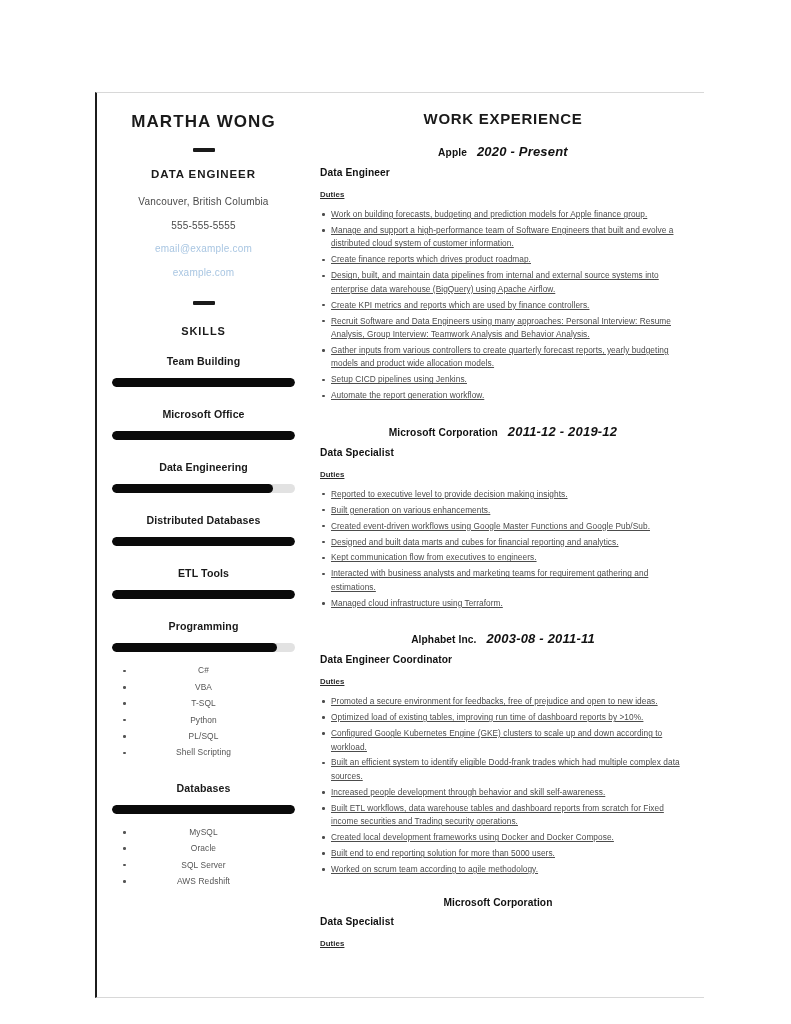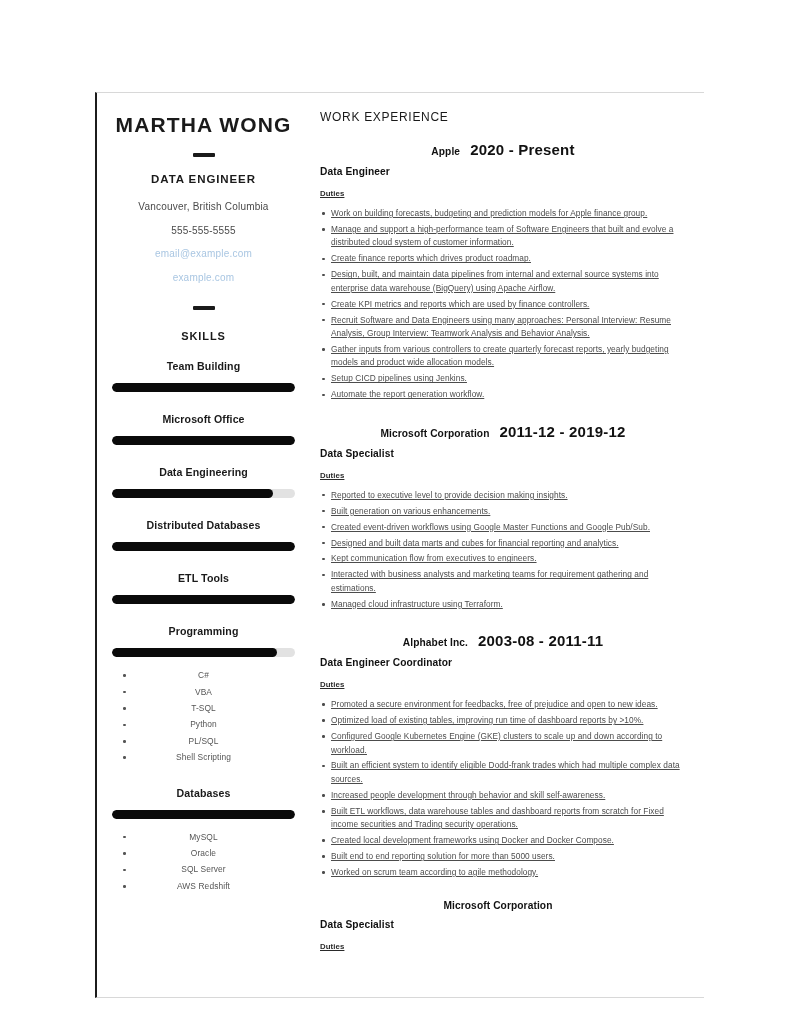--- a/index.html
+++ b/index.html
@@ -34,21 +34,21 @@
   
   .sidebar {
     width: 213px;
     flex: 0 0 213px;
     box-sizing: border-box;
     padding: 14px 12px 0 12px;
     text-align: center;
   }
 
   .cand-name {
-    font-size: 21px;
+    font-size: 17px;
     font-weight: 700;
     letter-spacing: 1.1px;
     color: #1a1a1a;
     margin: 5px 0 0 0;
     line-height: 1.2;
   }
 
   .rule-dash {
     width: 22px;
     height: 4px;
@@ -138,47 +138,49 @@
 
   
   .main {
     flex: 1 1 auto;
     box-sizing: border-box;
     padding: 17px 18px 0 10px;
     min-width: 0;
   }
 
   .section-heading {
-    font-size: 12px;
-    font-weight: 400;
+    font-size: 15px;
+    font-weight: 700;
     letter-spacing: 0.7px;
     color: #1a1a1a;
     margin: 0 0 17px 0;
+    text-align: center;
   }
 
   .job { margin-bottom: 21px; }
 
   .job-head {
     display: flex;
     justify-content: center;
     align-items: baseline;
   }
   .job-company {
     font-size: 10.2px;
     font-weight: 700;
     color: #111111;
     letter-spacing: 0.1px;
   }
   .job-dates {
-    font-size: 15px;
+    font-size: 13px;
     font-weight: 700;
     color: #111111;
     letter-spacing: 0.2px;
     white-space: nowrap;
     padding-left: 10px;
+    font-style: italic;
   }
   .job-role {
     font-size: 10.2px;
     font-weight: 700;
     color: #111111;
     margin-top: 8px;
     letter-spacing: 0.1px;
   }
   .duties-label {
     font-size: 7.8px;

